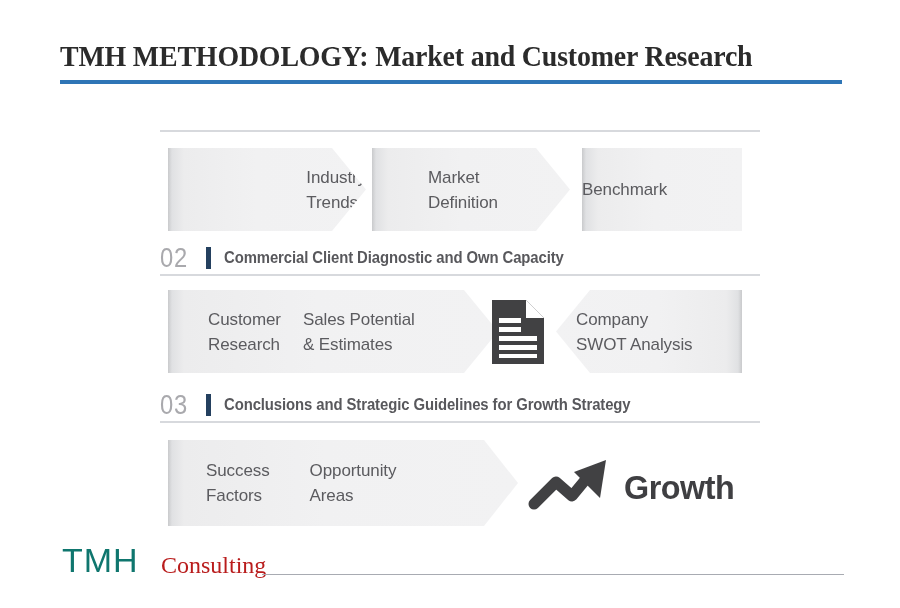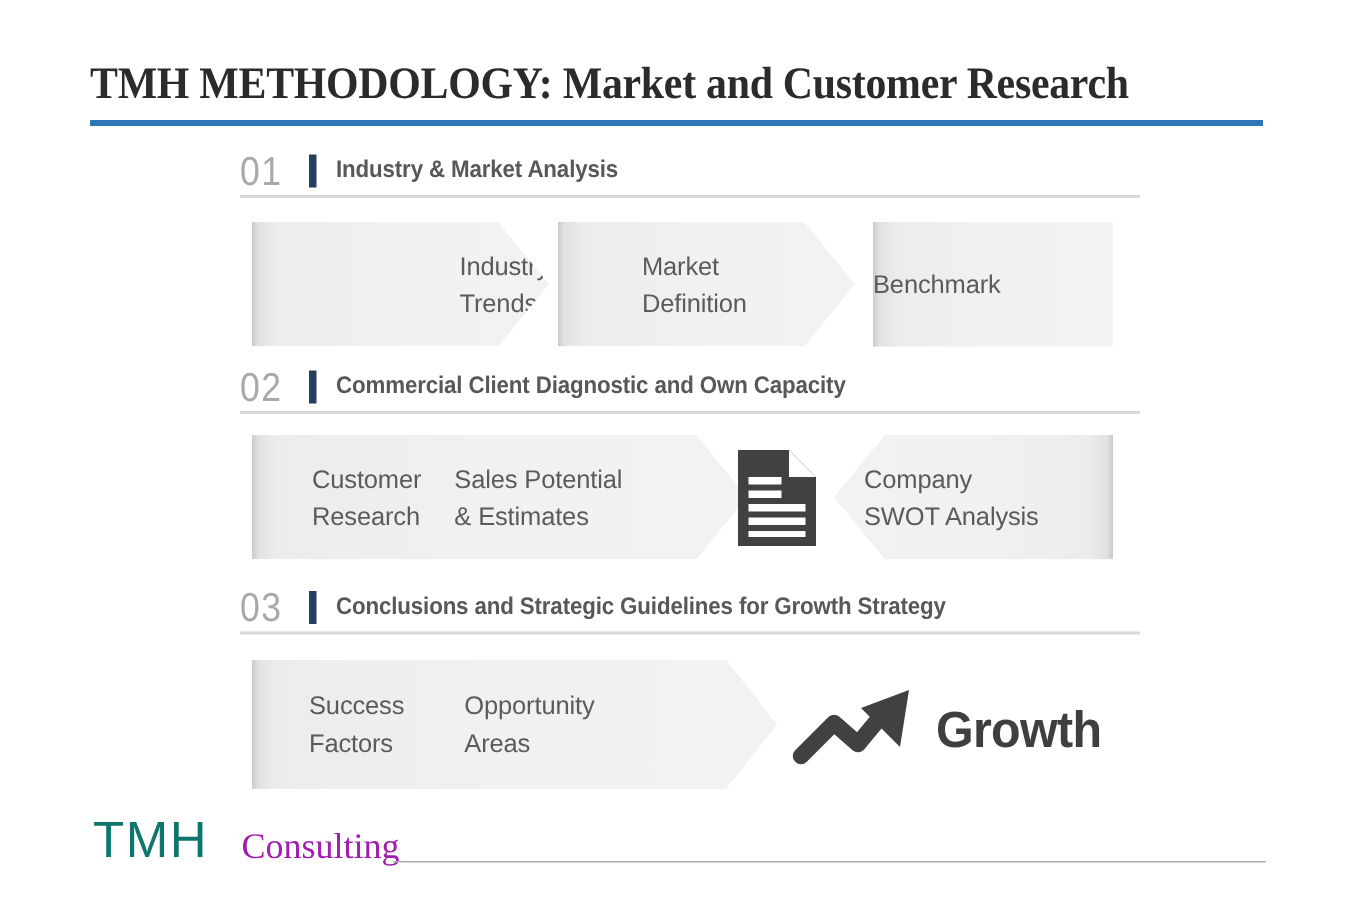--- a/index.html
+++ b/index.html
@@ -120,44 +120,39 @@
     color:#0f766e;
     letter-spacing:1px;
     font-weight:300;
     transform:scaleX(1.0);
     line-height:38px;
   }
   .logo-consulting{
     position:absolute;left:161px;top:551px;
     font-family:"Liberation Serif", serif;
     font-size:24px;
-    color:#a21caf;
+    color:#b91c1c;
     line-height:28px;
     white-space:nowrap;
   }
   .footer-rule{
     position:absolute;left:262px;top:574px;width:582px;height:1px;
     background:#a8abb2;
   }
 </style>
 </head>
 <body>
 
 <div class="slide">
 
   <div class="title-wrap">
     <div class="slide-title">TMH METHODOLOGY: Market and Customer Research</div>
   </div>
   <div class="title-rule"></div>
 
-  <div class="section-head" style="left:160px;top:99px;">
-    <div class="sec-num">01</div>
-    <div class="sec-bar"></div>
-    <div class="sec-title">Industry &amp; Market Analysis</div>
-  </div>
   <div class="sec-rule" style="left:160px;top:130px;width:600px;"></div>
 
   <div class="chev right" style="left:168px;top:148px;width:198px;height:83px;justify-content:flex-end;">
     <span class="chev-label" style="margin-left:40px;">Industry
 Trends</span>
   </div>
 
   <div class="chev right" style="left:372px;top:148px;width:198px;height:83px;padding-left:16px;">
     <span class="chev-label" style="margin-left:40px;">Market
 Definition</span>

